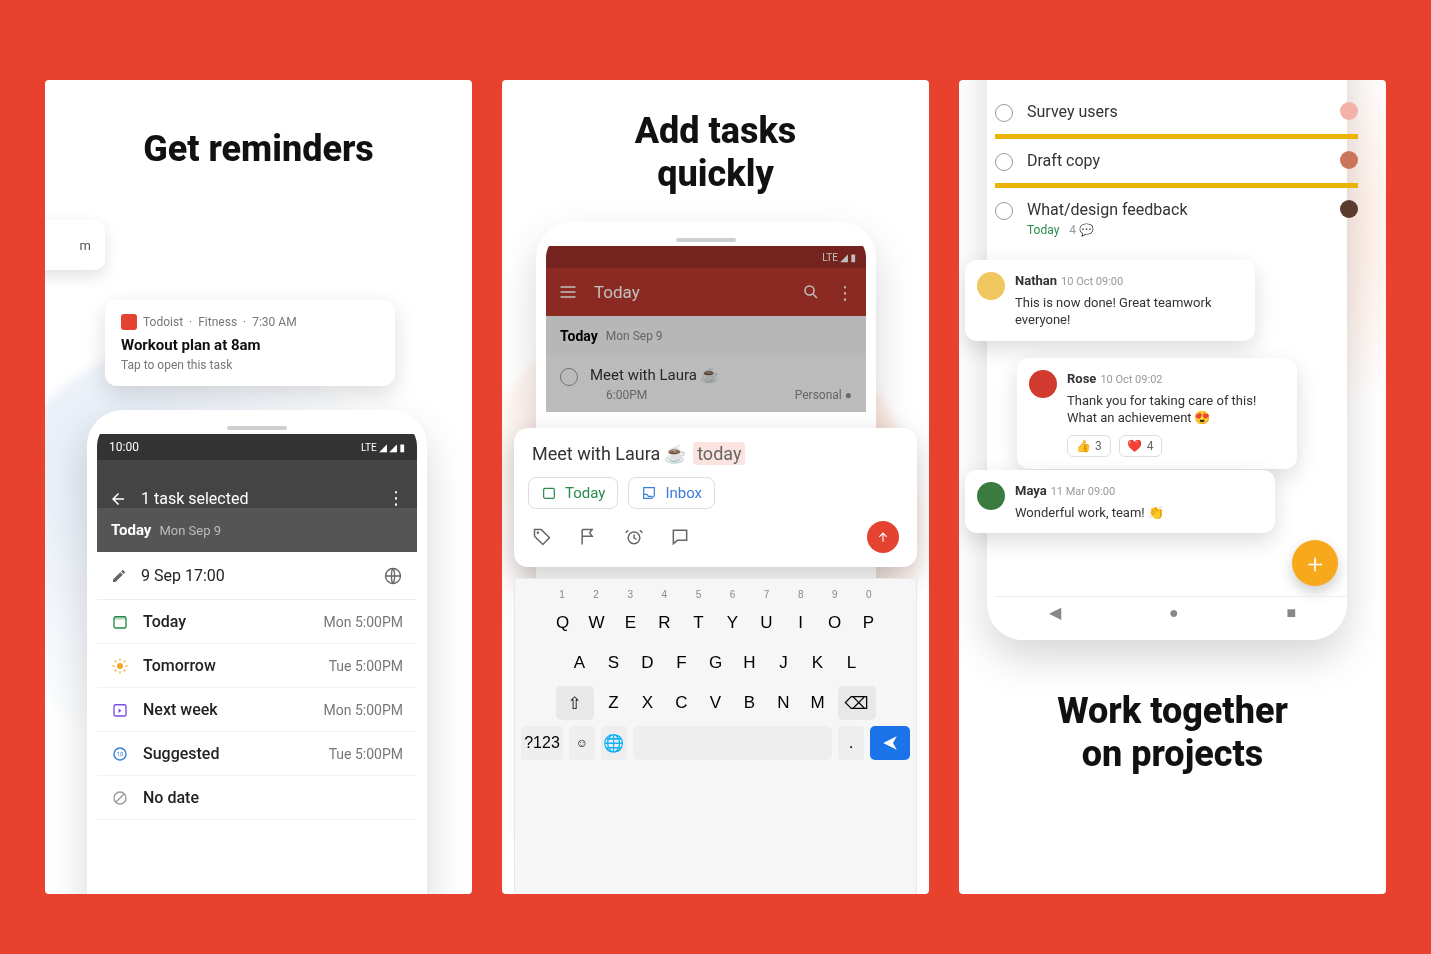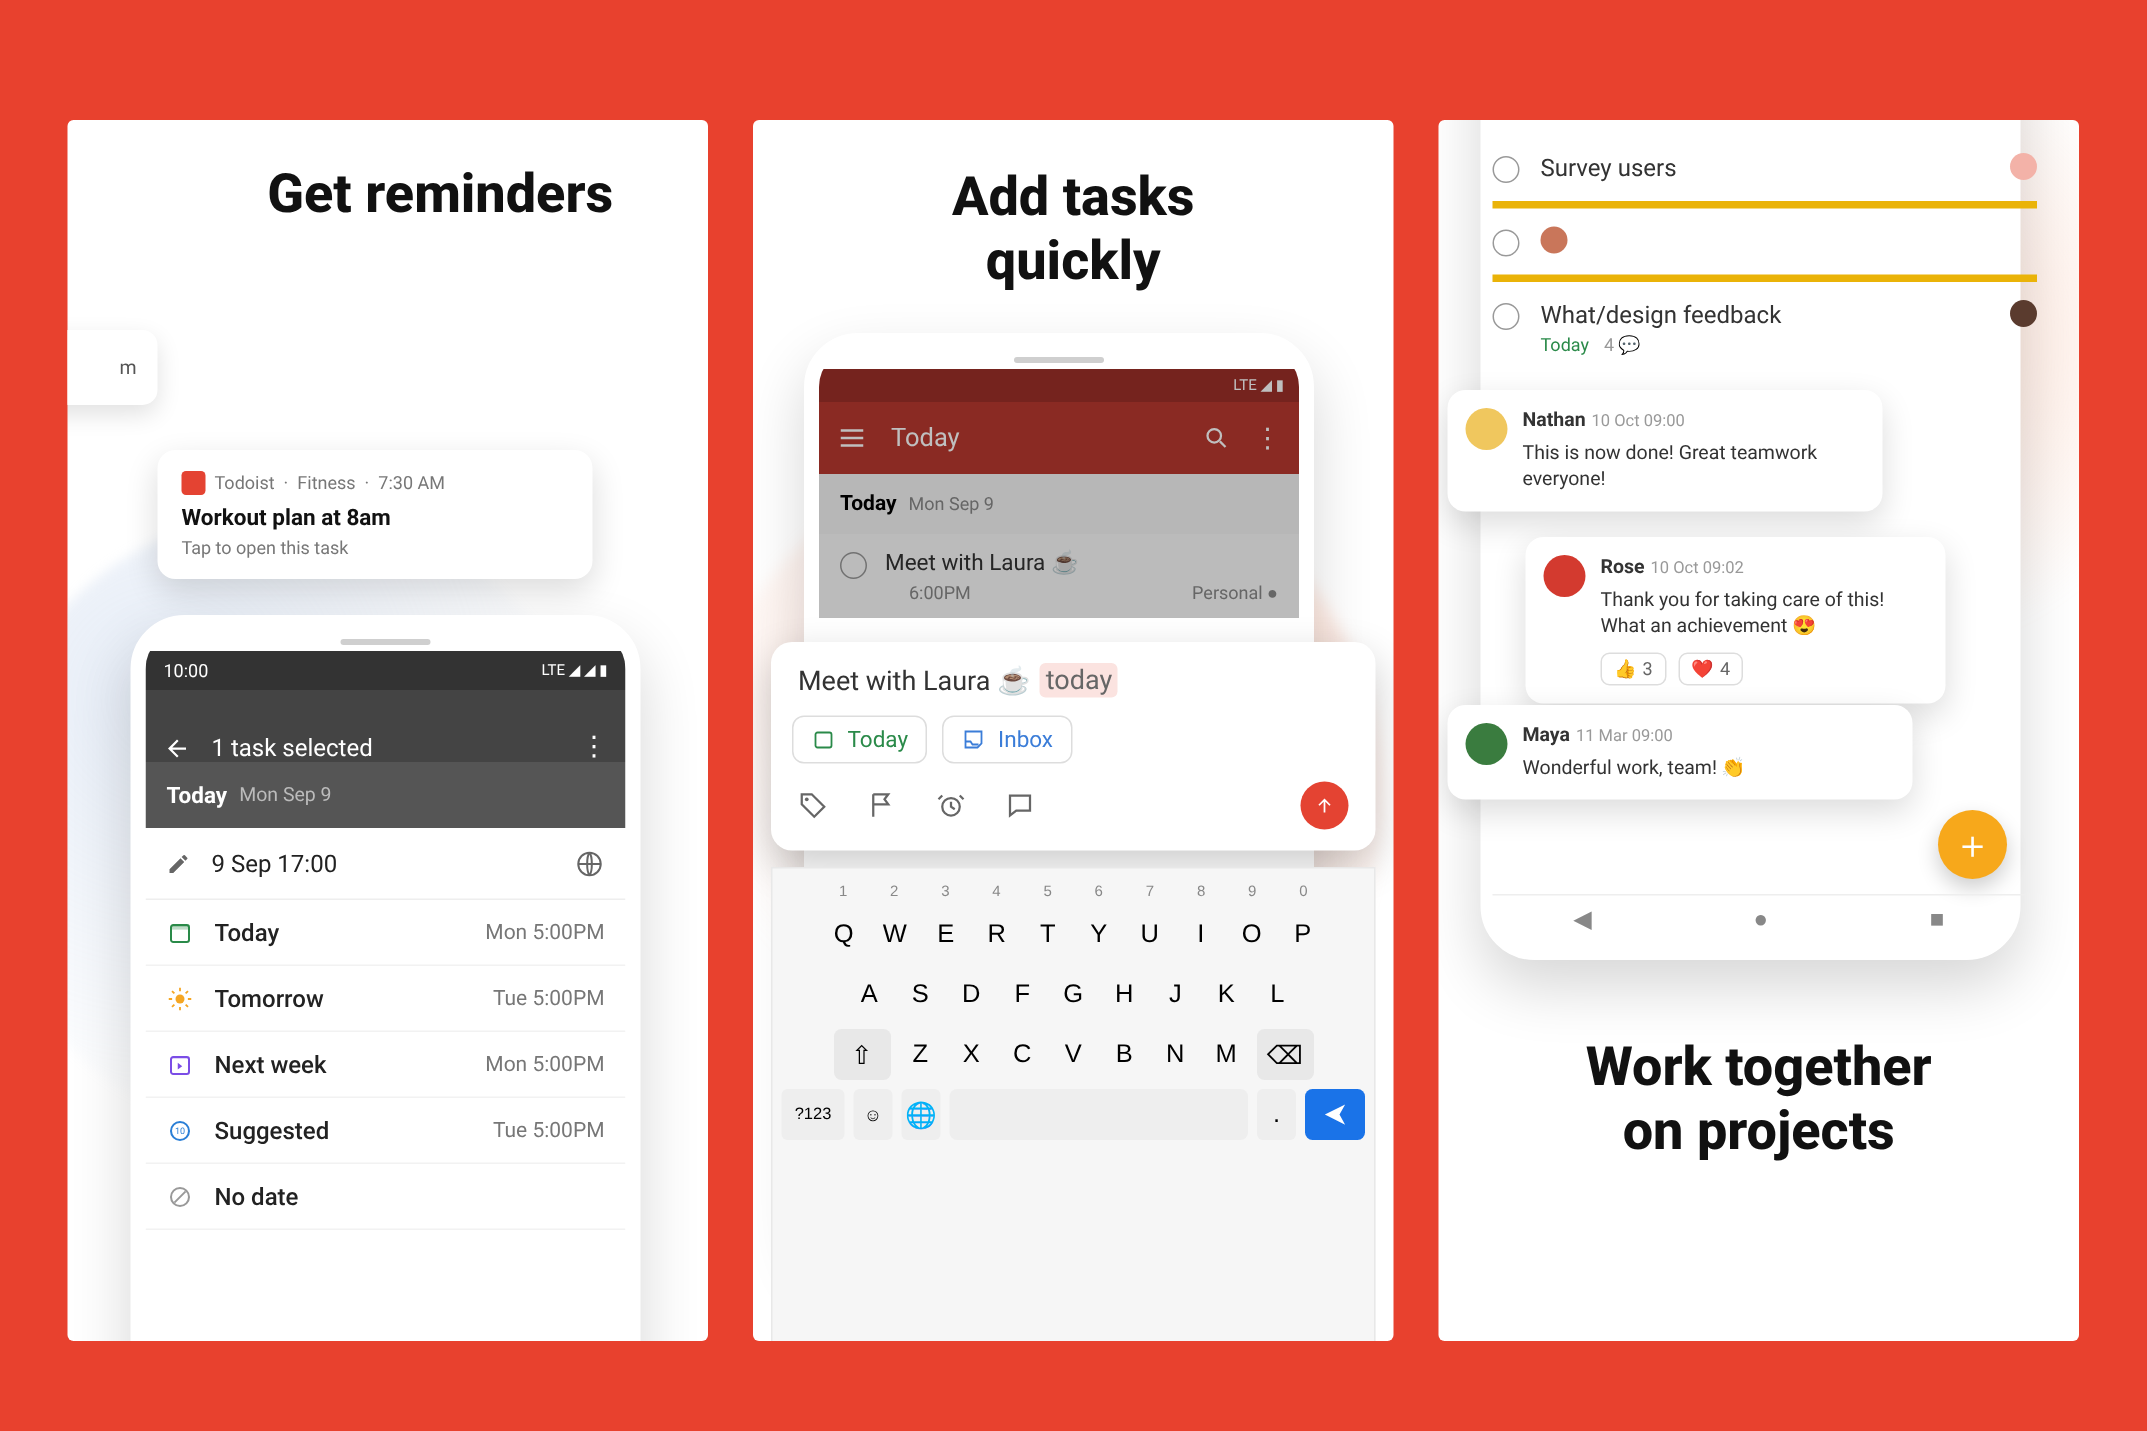--- a/index.html
+++ b/index.html
@@ -50,21 +50,21 @@
 }
 .hero-title {
   position: absolute;
   width: 100%;
   text-align: center;
   font-size: 36px;
   font-weight: 800;
   color: #111;
   line-height: 1.2;
 }
-.panel1 .hero-title { top: 28px; margin-left: 35px; }
+.panel1 .hero-title { top: 48px; }
 .panel2 .hero-title { top: 30px; }
 .panel3 .hero-title { top: 610px; }
 
 
 .notification-stub {
   position: absolute;
   top: 140px; left: -40px;
   width: 100px; height: 50px;
   background: #fff;
   border-radius: 10px;
@@ -465,21 +465,21 @@
       <span class="key">Z</span>
           <span class="key">X</span>
           <span class="key">C</span>
           <span class="key">V</span>
           <span class="key">B</span>
           <span class="key">N</span>
           <span class="key">M</span>
       <span class="key key-wide">⌫</span>
     </div>
     <div class="kb-bottom">
-      <span class="key" style="width:42px;font-size:11px">?123</span>
+      <span class="key" style="width:42px;font-size:16px">?123</span>
       <span class="key" style="width:26px;font-size:12px">☺</span>
       <span class="key" style="width:26px">🌐</span>
       <span class="key-space"></span>
       <span class="key" style="width:26px">.</span>
       <span class="key-send">
         <svg width="18" height="18" viewBox="0 0 24 24">
               <path d="M3 12l18-9-5 9 5 9z" fill="#fff"></path>
             </svg>
       </span>
     </div>
@@ -494,20 +494,21 @@
   </div>
 
   <div class="p3-list">
     <div class="p3-item">
       <span class="checkbox-circle"></span>
       <span class="lbl">Survey users</span>
       <span class="avatar-dot av-pink"></span>
     </div>
     <div class="p3-item">
       <span class="checkbox-circle"></span>
+      <span class="lbl">Draft copy</span>
       <span class="avatar-dot av-brown"></span>
     </div>
     <div class="p3-item" style="border-bottom:none">
       <span class="checkbox-circle"></span>
       <span class="lbl">
         <span>What/design feedback</span>
         <div class="sub">
           <span>Today</span>
           <span class="cmt">4 💬</span>
         </div>

